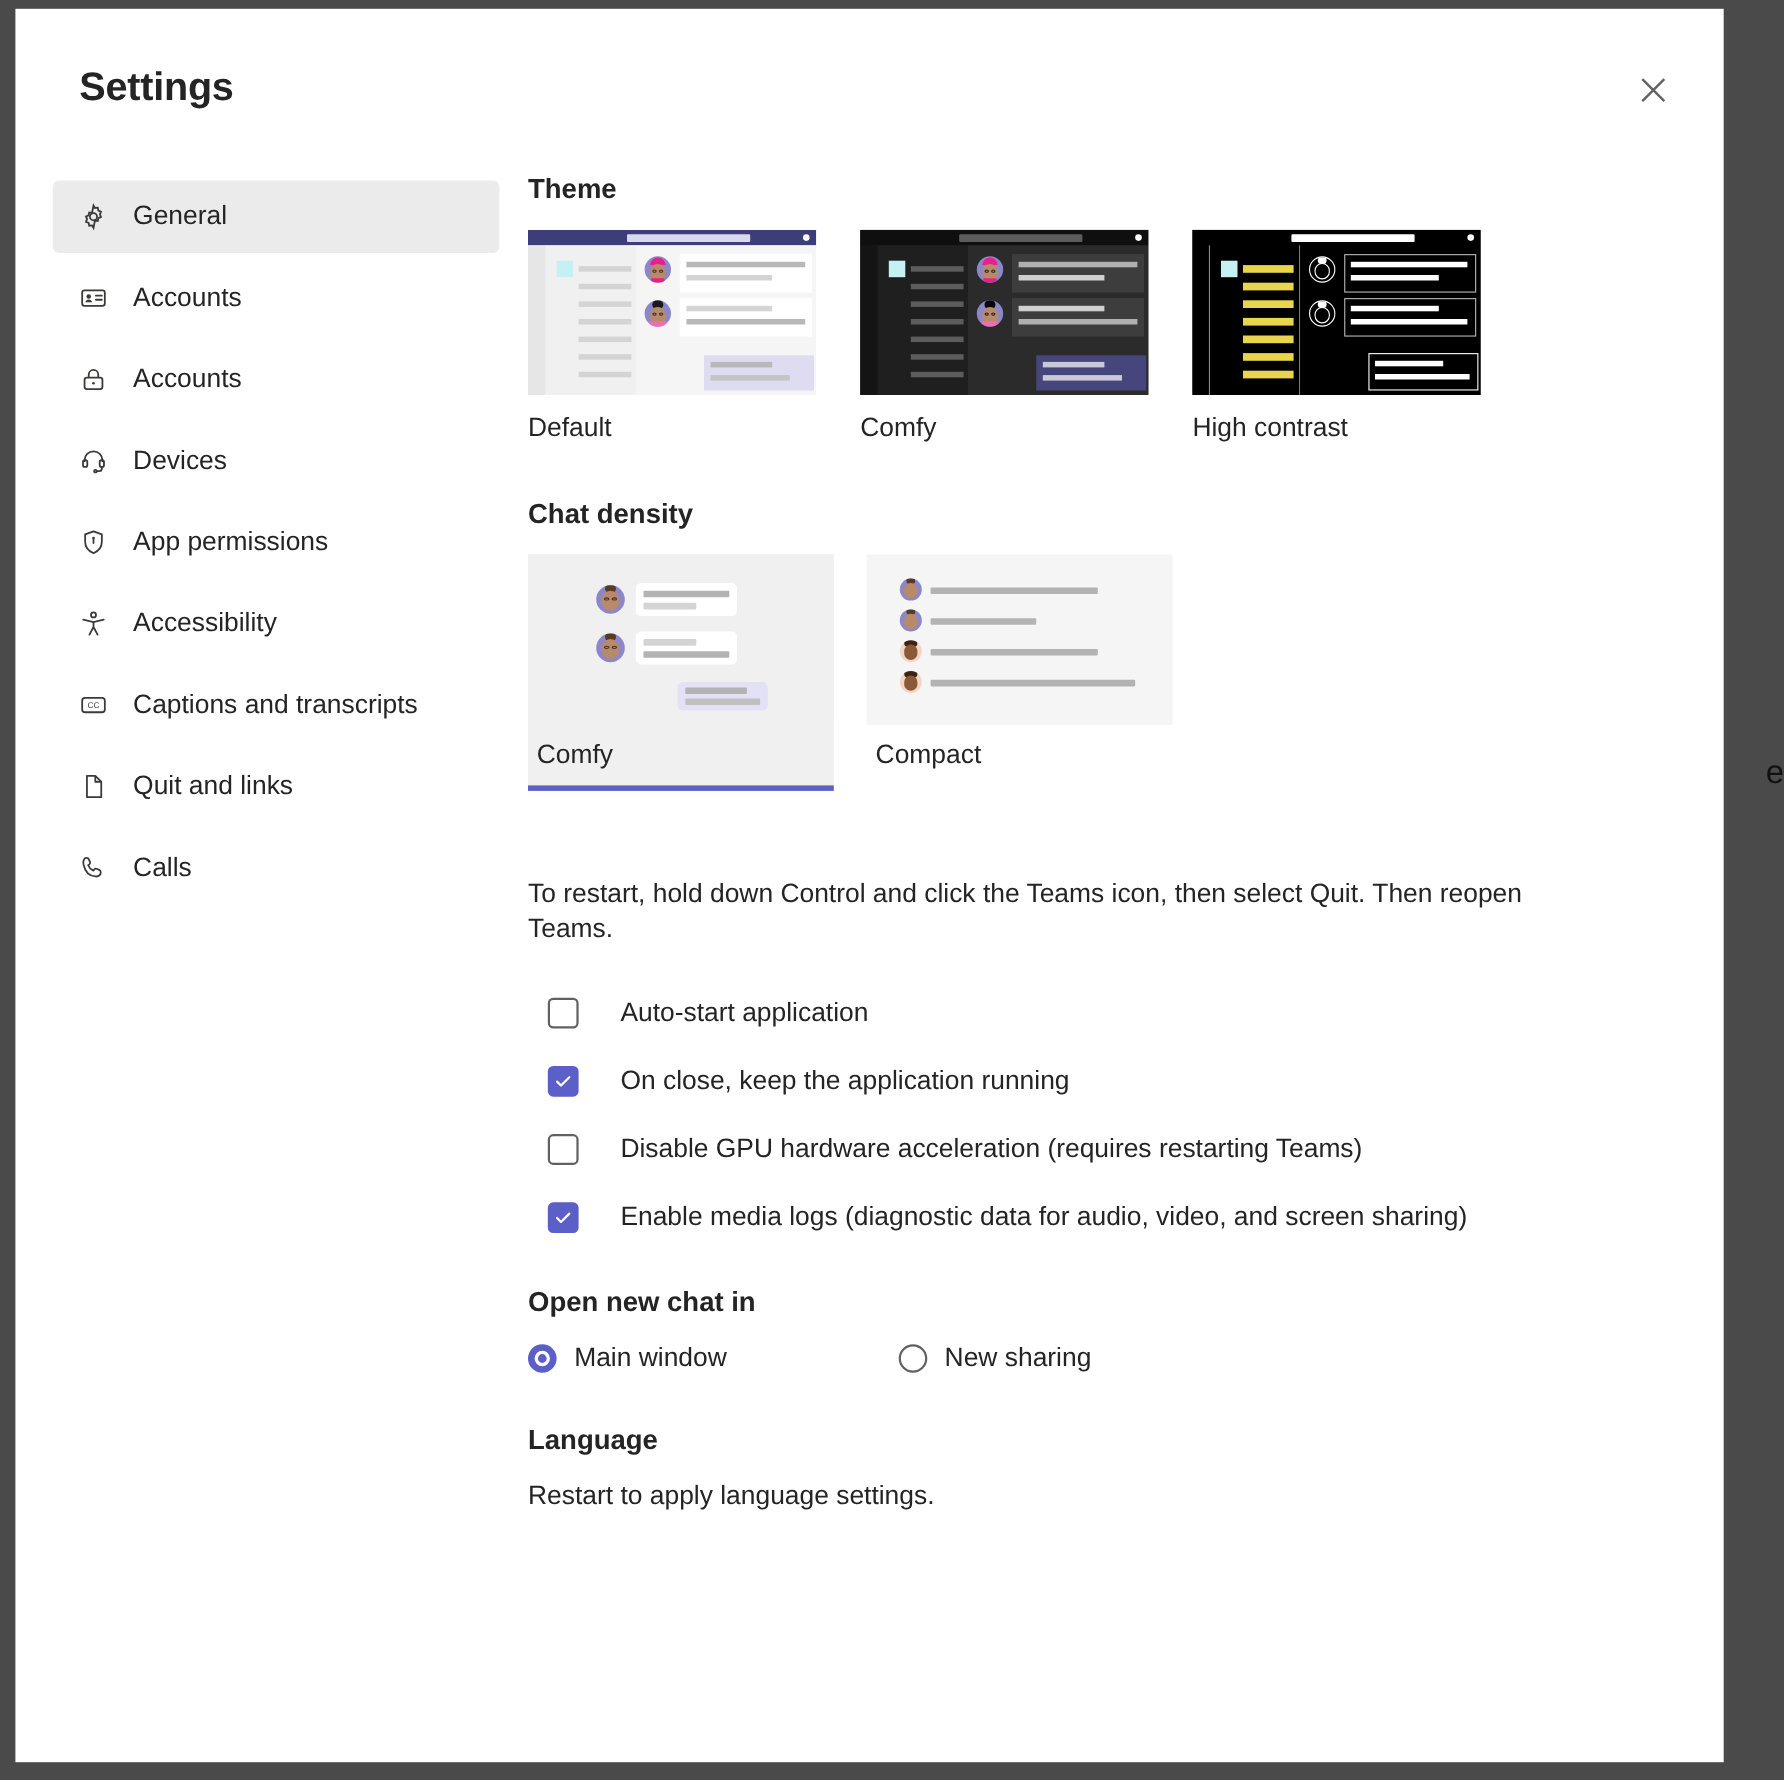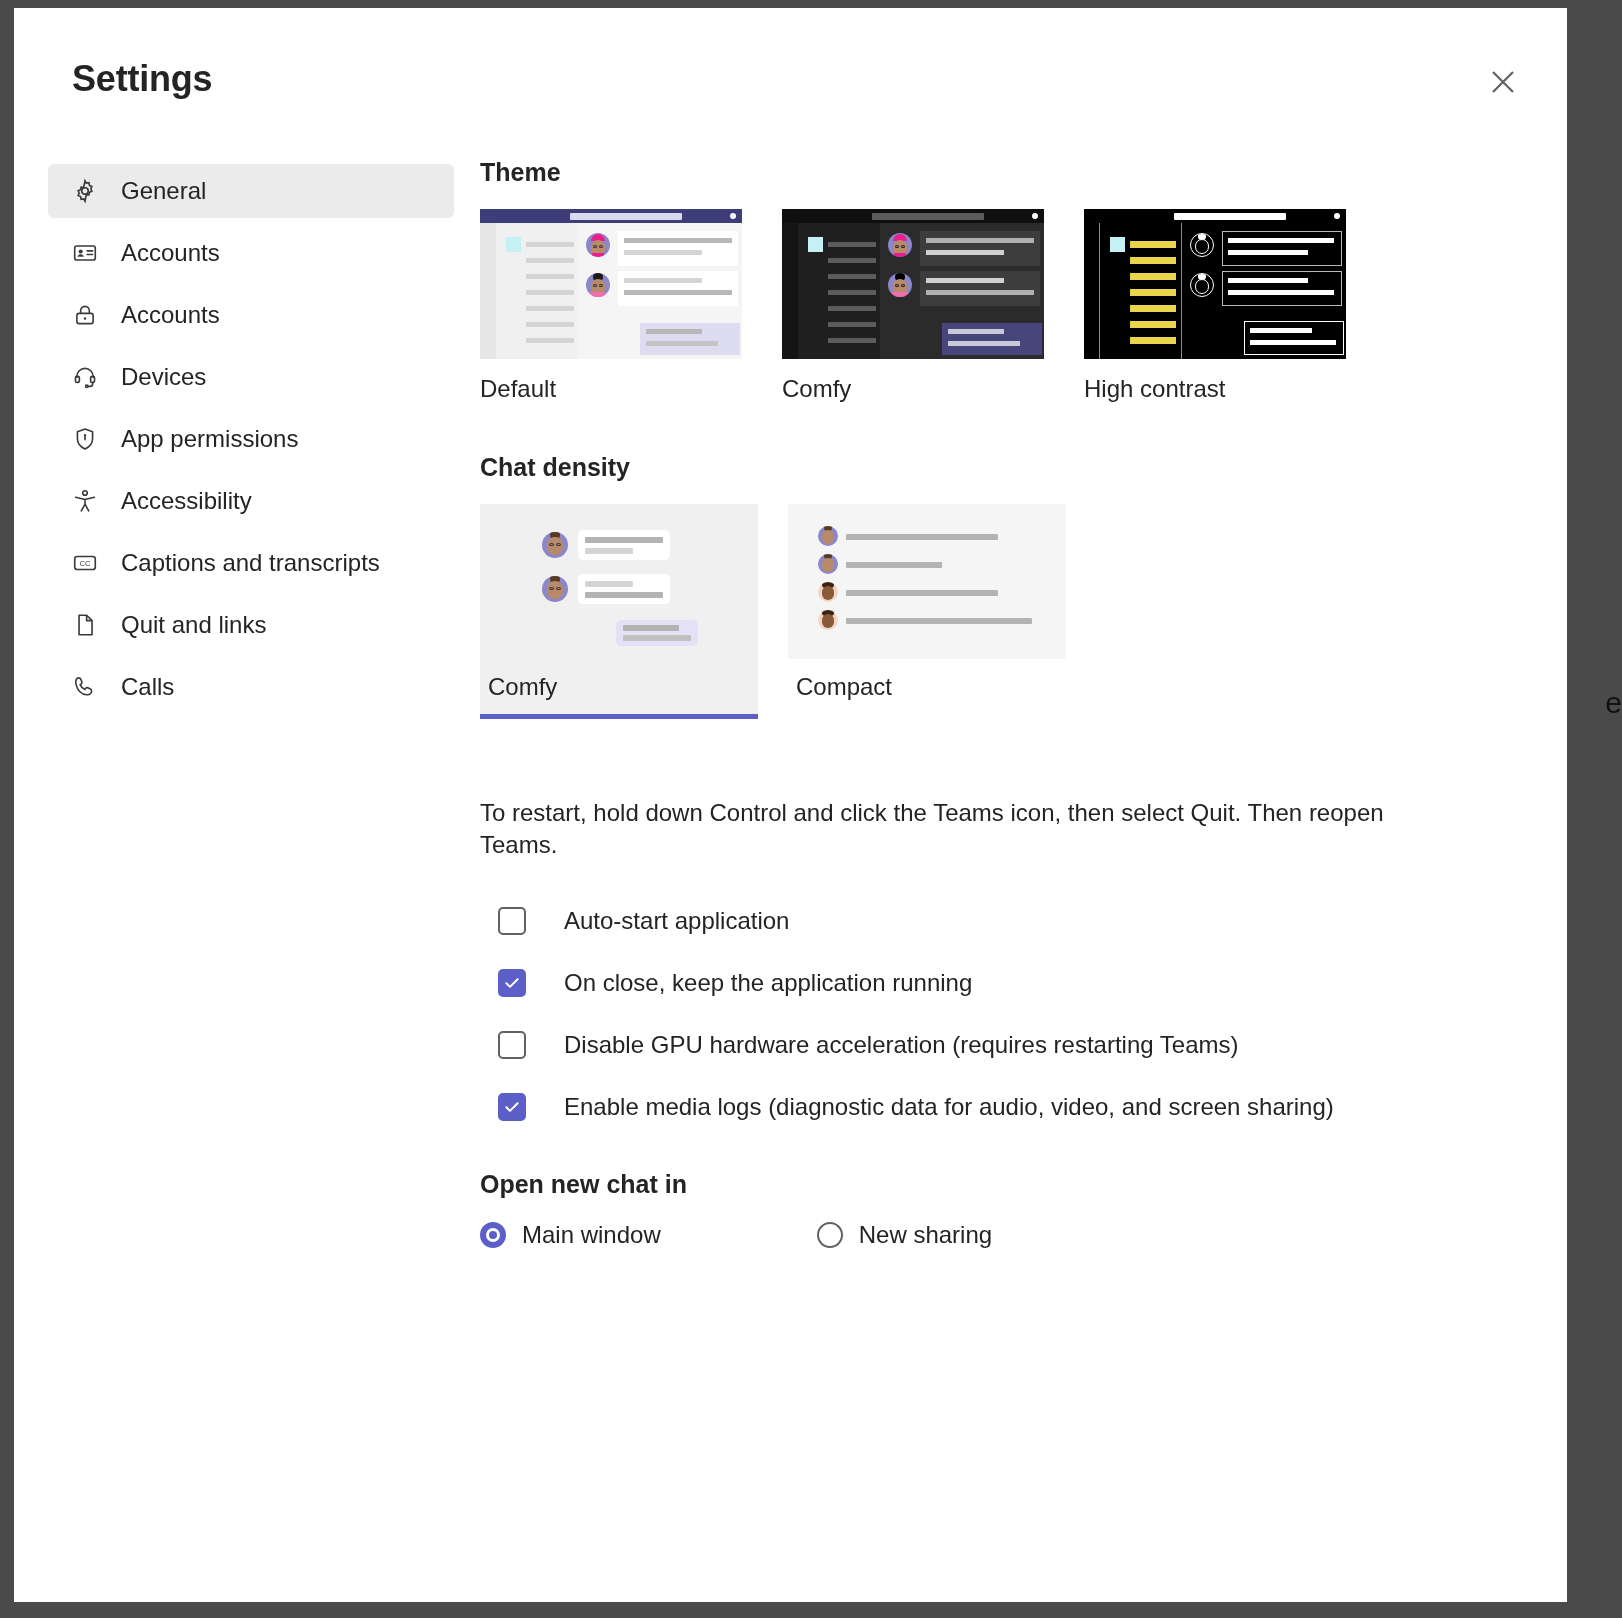--- a/index.html
+++ b/index.html
@@ -79,21 +79,21 @@
   
   #sidebar {
     width: 440px;
     padding-left: 34px;
     padding-top: 28px;
     flex: 0 0 440px;
   }
   .nav-item {
     display: flex;
     align-items: center;
-    height: 54px;
+    height: 66px;
     margin-bottom: 8px;
     padding-left: 22px;
     border-radius: 6px;
     cursor: pointer;
     background: transparent;
   }
   .nav-item.selected { background: #ebebeb; }
   .nav-icon {
     width: 30px;
     height: 30px;
@@ -649,17 +649,21 @@
               <span class="radio selected"></span>
               <span class="radio-label">Main window</span>
             </div>
             <div class="radio-option second">
               <span class="radio"></span>
               <span class="radio-label">New sharing</span>
             </div>
           </div>
         </div>
 
+        <div>
+          <div class="section-title">Language</div>
+          <div id="language-desc">Restart to apply language settings.</div>
+        </div>
 
       </div>
     </div>
   </div>
 </div>
 
 </body></html>

